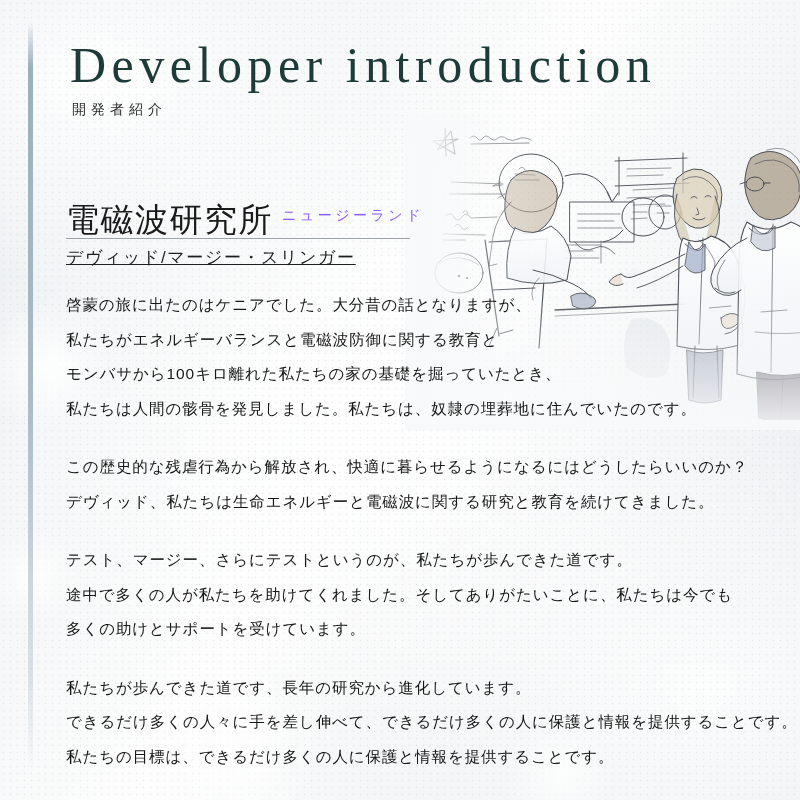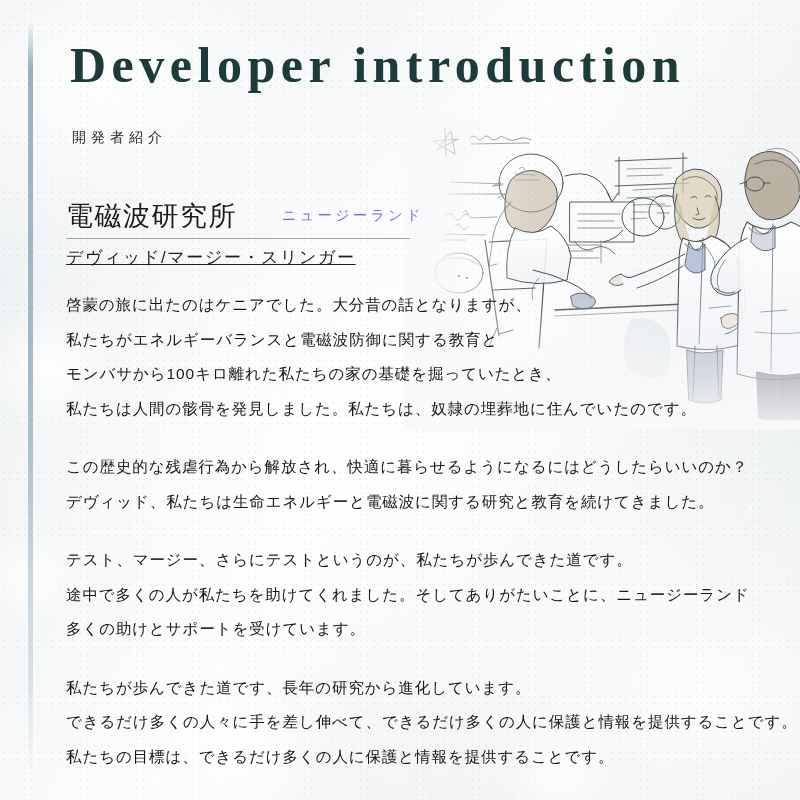--- a/index.html
+++ b/index.html
@@ -119,45 +119,44 @@
 
   .title-en {
     position: absolute;
     left: 70px;
     top: 36px;
     font-family: "Liberation Serif", "DejaVu Serif", serif;
     font-size: 50px;
     letter-spacing: 5.5px;
     color: #1d3b38;
     white-space: nowrap;
-    font-weight: 700;
+    font-weight: 400;
   }
   .title-ja {
     position: absolute;
     left: 72px;
     top: 101px;
     font-size: 14px;
     letter-spacing: 5px;
     color: #2b2b2b;
     white-space: nowrap;
-    margin-top: 28px;
   }
 
   .org-row {
     position: absolute;
     left: 66px;
     top: 198px;
     width: 350px;
     height: 36px;
   }
   .org-name {
     position: absolute;
     left: 0;
     top: 0;
-    font-size: 27px;
+    font-size: 33px;
     letter-spacing: 1.5px;
     color: #1a1a1a;
     white-space: nowrap;
   }
   .org-country {
     position: absolute;
     left: 216px;
     top: 9px;
     font-size: 14px;
     letter-spacing: 3.5px;
@@ -385,21 +384,21 @@
         <div class="line">私たちは人間の骸骨を発見しました。私たちは、奴隷の埋葬地に住んでいたのです。</div>
       </div>
 
       <div class="para">
         <div class="line">この歴史的な残虐行為から解放され、快適に暮らせるようになるにはどうしたらいいのか？</div>
         <div class="line">デヴィッド、私たちは生命エネルギーと電磁波に関する研究と教育を続けてきました。</div>
       </div>
 
       <div class="para">
         <div class="line">テスト、マージー、さらにテストというのが、私たちが歩んできた道です。</div>
-        <div class="line">途中で多くの人が私たちを助けてくれました。そしてありがたいことに、ニュージーランド</div>
+        <div class="line">途中で多くの人が私たちを助けてくれました。そしてありがたいことに、私たちは今でも</div>
         <div class="line">多くの助けとサポートを受けています。</div>
       </div>
 
       <div class="para">
         <div class="line">私たちが歩んできた道です、長年の研究から進化しています。</div>
         <div class="line">できるだけ多くの人々に手を差し伸べて、できるだけ多くの人に保護と情報を提供することです。</div>
         <div class="line">私たちの目標は、できるだけ多くの人に保護と情報を提供することです。</div>
       </div>
 
     </div>

